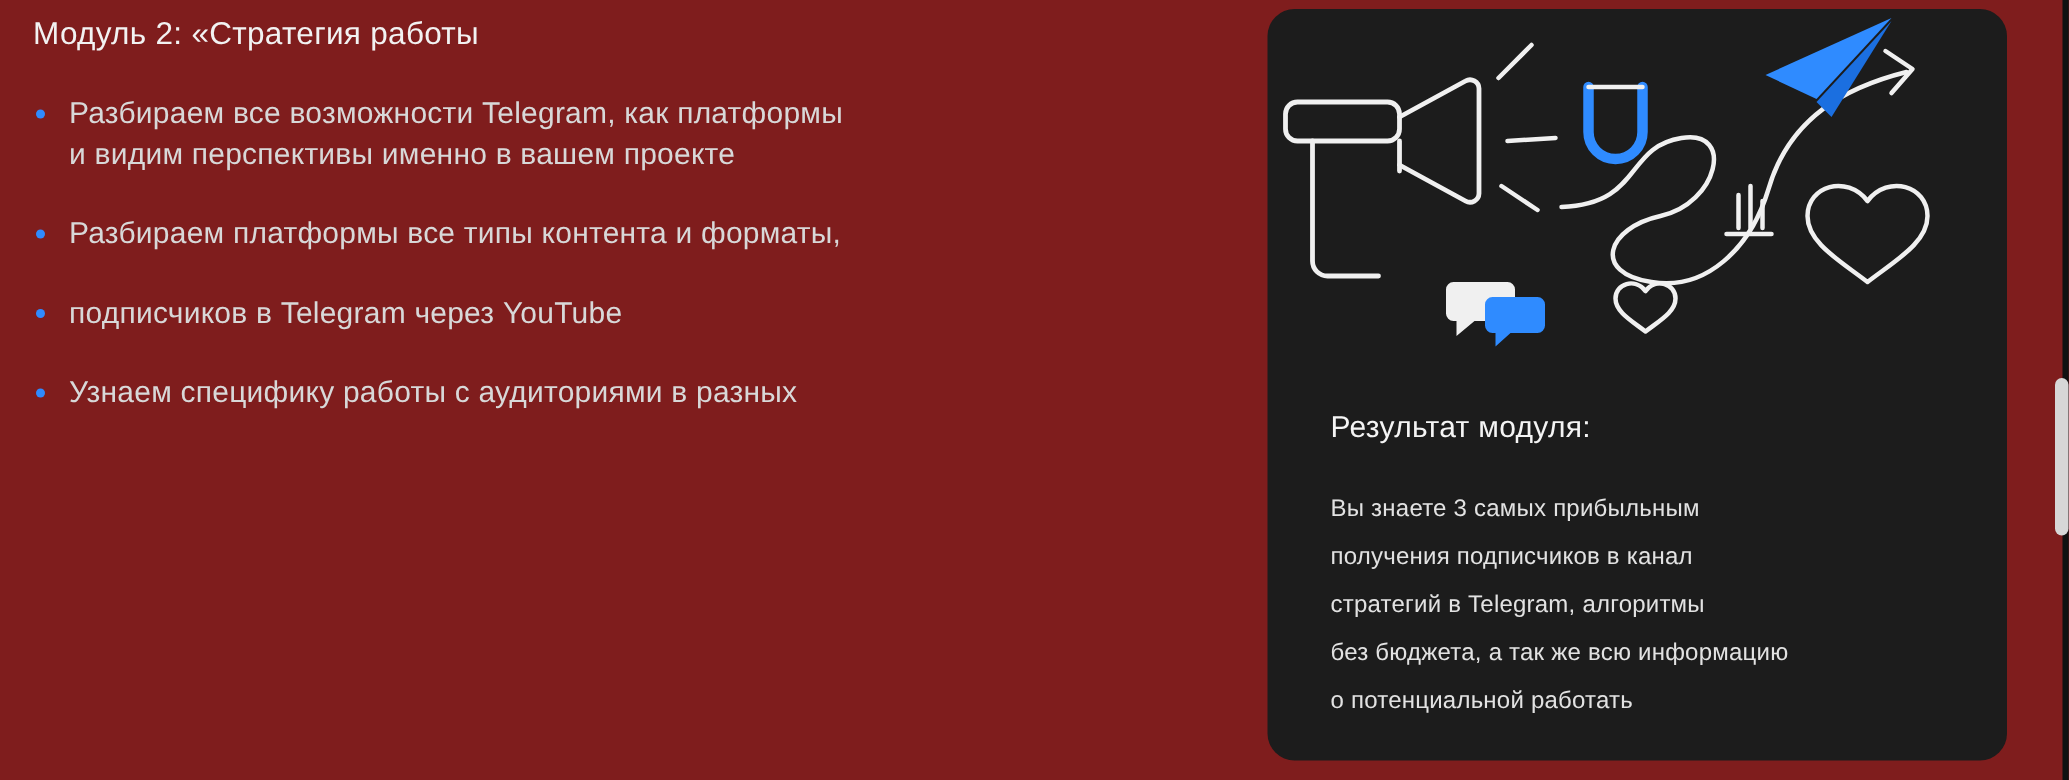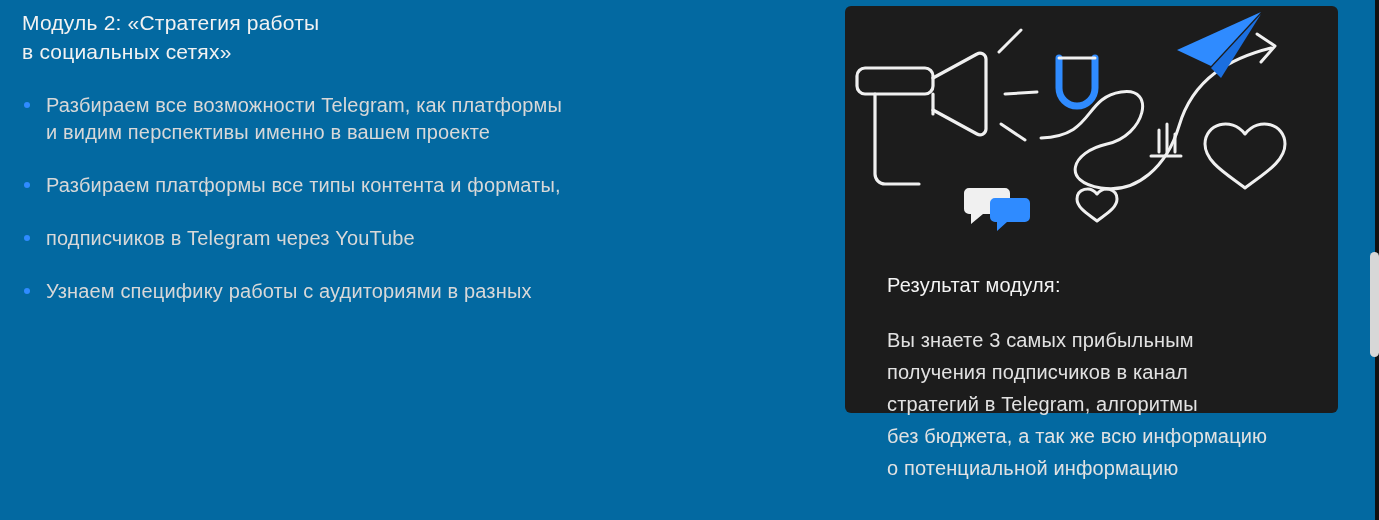--- a/index.html
+++ b/index.html
@@ -12,21 +12,21 @@
     height: 520px;
     overflow: hidden;
     font-family: "Liberation Sans", sans-serif;
     color: #e8e8e8;
     position: relative;
   }
   .slide {
     position: relative;
     width: 1379px;
     height: 520px;
-    background: #0369a1;
+    background: #7f1d1d;
   }
   
   .left {
     position: absolute;
     left: 22px;
     top: 8px;
     width: 700px;
   }
   .module-title {
     font-size: 21px;
@@ -67,23 +67,23 @@
   }
   ul.bullets > li .txt .line {
     display: block;
   }
   
   .card {
     position: absolute;
     left: 845px;
     top: 6px;
     width: 493px;
-    height: 407px;
+    height: 501px;
     background: #1c1c1c;
-    border-radius: 6px;
+    border-radius: 18px;
   }
   .illustration {
     position: absolute;
     left: 0;
     top: 0;
     width: 493px;
     height: 248px;
   }
   .card-body {
     position: absolute;
@@ -93,21 +93,21 @@
   }
   .result-title {
     font-size: 20px;
     line-height: 26px;
     color: #f4f4f4;
     margin: 0 0 26px 0;
     font-weight: 400;
     letter-spacing: 0.2px;
   }
   .result-text {
-    font-size: 20px;
+    font-size: 16px;
     line-height: 32px;
     color: #e2e2e2;
     letter-spacing: 0.15px;
   }
   .result-text .line {
     display: block;
   }
   
   .edge-scroll {
     position: absolute;
@@ -128,21 +128,20 @@
   }
 </style>
 </head>
 <body>
 
 <div class="slide">
 
   <div class="left">
     <h1 class="module-title">
       <span class="line">Модуль 2: «Стратегия работы</span>
-      <span class="line">в социальных сетях»</span>
     </h1>
 
     <ul class="bullets">
       <li>
         <span class="dot"></span>
         <span class="txt">
           <span class="line">Разбираем все возможности Telegram, как платформы</span>
           <span class="line">и видим перспективы именно в вашем проекте</span>
         </span>
       </li>
@@ -225,20 +224,20 @@
       </g>
     </svg>
 
     <div class="card-body">
       <div class="result-title">Результат модуля:</div>
       <div class="result-text">
         <span class="line">Вы знаете 3 самых прибыльным</span>
         <span class="line">получения подписчиков в канал</span>
         <span class="line">стратегий в Telegram, алгоритмы</span>
         <span class="line">без бюджета, а так же всю информацию</span>
-        <span class="line">о потенциальной информацию</span>
+        <span class="line">о потенциальной работать</span>
       </div>
     </div>
   </div>
 
   <div class="edge-strip"></div>
   <div class="edge-scroll"></div>
 </div>
 
 </body></html>

